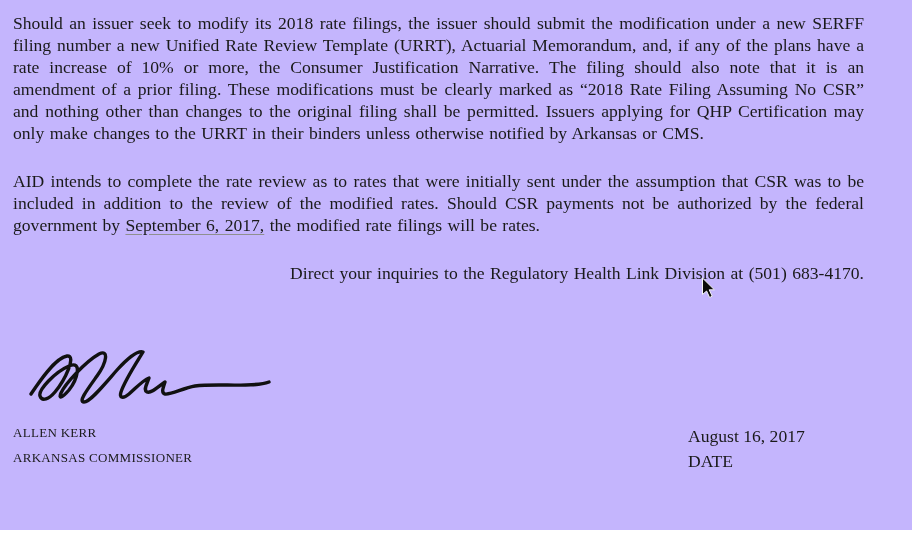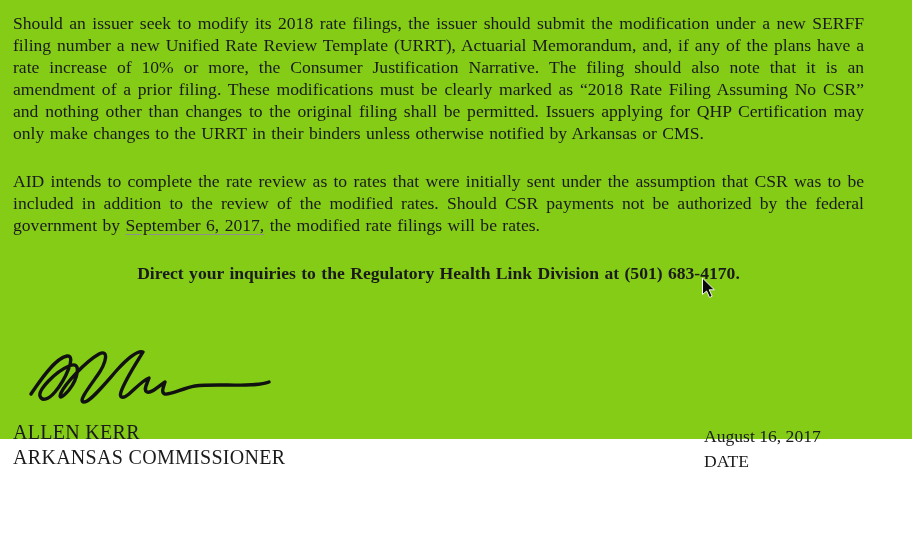--- a/index.html
+++ b/index.html
@@ -4,59 +4,58 @@
 <style>
   * { margin: 0; padding: 0; box-sizing: border-box; }
   html, body {
     width: 912px; height: 542px;
     background: #ffffff;
     font-family: "Liberation Serif", "DejaVu Serif", serif;
     overflow: hidden;
   }
   .page {
     position: relative;
-    width: 912px; height: 439px;
-    background: #84cc16;
+    width: 912px; height: 530px;
+    background: #c4b5fd;
     color: #1a1a1a;
     padding: 12px 48px 0 13px;
   }
   .para {
     font-size: 17.6px;
     line-height: 22px;
     text-align: justify;
     color: #1a1a1a;
     margin-bottom: 26px;
     word-spacing: 1px;
   }
   .para-last {
     margin-bottom: 0;
-    text-align: center;
-    font-weight: bold;
+    text-align: right;
   }
   .underlined-date {
     text-decoration: underline;
     text-decoration-color: #8f8f8f;
     text-underline-offset: 3px;
   }
   .signature-wrap {
     margin-top: 62px;
     margin-left: 12px;
     width: 250px;
     height: 60px;
   }
   .sig-block {
     margin-top: 14px;
-    font-size: 20px;
+    font-size: 13px;
     line-height: 25px;
     letter-spacing: 0.3px;
     color: #1a1a1a;
   }
   .date-block {
     position: absolute;
-    left: 704px;
+    left: 688px;
     top: 424px;
     font-size: 17.6px;
     line-height: 25px;
     color: #1a1a1a;
   }
   .cursor {
     position: absolute;
     left: 701px;
     top: 277px;
     width: 16px;

